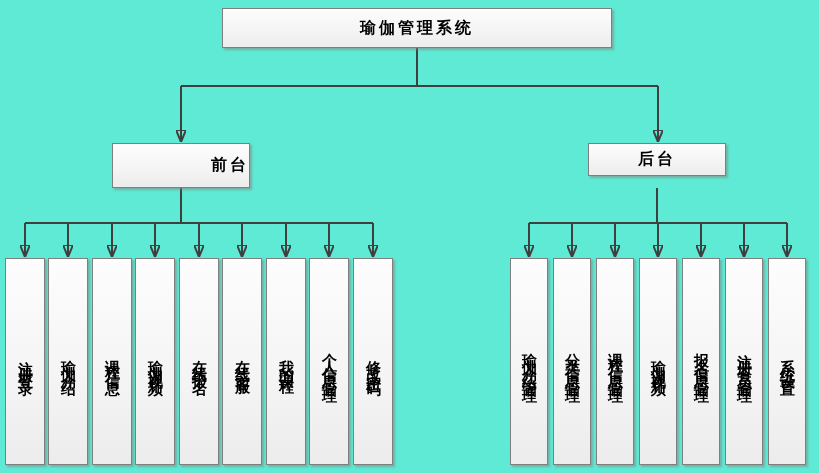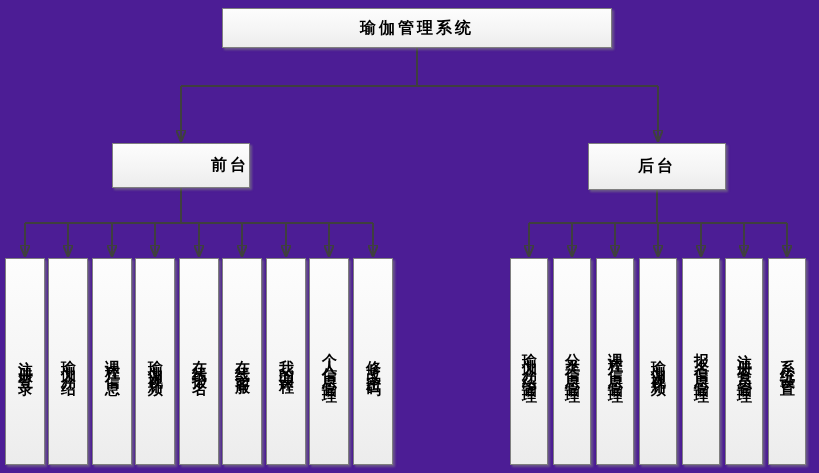--- a/index.html
+++ b/index.html
@@ -1,19 +1,19 @@
 <!DOCTYPE html>
 <html><head>
 <meta charset="utf-8">
 <style>
   html, body { margin:0; padding:0; background:#ffffff; }
   .canvas {
     position:relative;
     width:819px; height:473px;
-    background:#4c1d95;
+    background:#5eead4;
     font-family:"Liberation Serif","DejaVu Serif",serif;
     overflow:hidden;
   }
   .wires {
     position:absolute; left:0; top:0; width:819px; height:473px;
     z-index:0;
   }
   .box {
     position:absolute;
     box-sizing:border-box;
@@ -88,21 +88,21 @@
   </svg>
 
   <div class="box" style="left:222px; top:8px; width:390px; height:40px;">
     <span class="hlabel">瑜伽管理系统</span>
   </div>
 
   <div class="box" style="left:112px; top:143px; width:138px; height:45px;justify-content:flex-end;">
     <span class="hlabel">前台</span>
   </div>
 
-  <div class="box" style="left:588px; top:143px; width:138px; height:47px;">
+  <div class="box" style="left:588px; top:143px; width:138px; height:33px;">
     <span class="hlabel">后台</span>
   </div>
 
   <div class="box" style="left:5px;   top:258px; width:40px; height:207px;">
     <span class="vtext">注册登录</span>
   </div>
   <div class="box" style="left:48px;  top:258px; width:40px; height:207px;">
     <span class="vtext">瑜伽介绍</span>
   </div>
   <div class="box" style="left:92px;  top:258px; width:40px; height:207px;">

